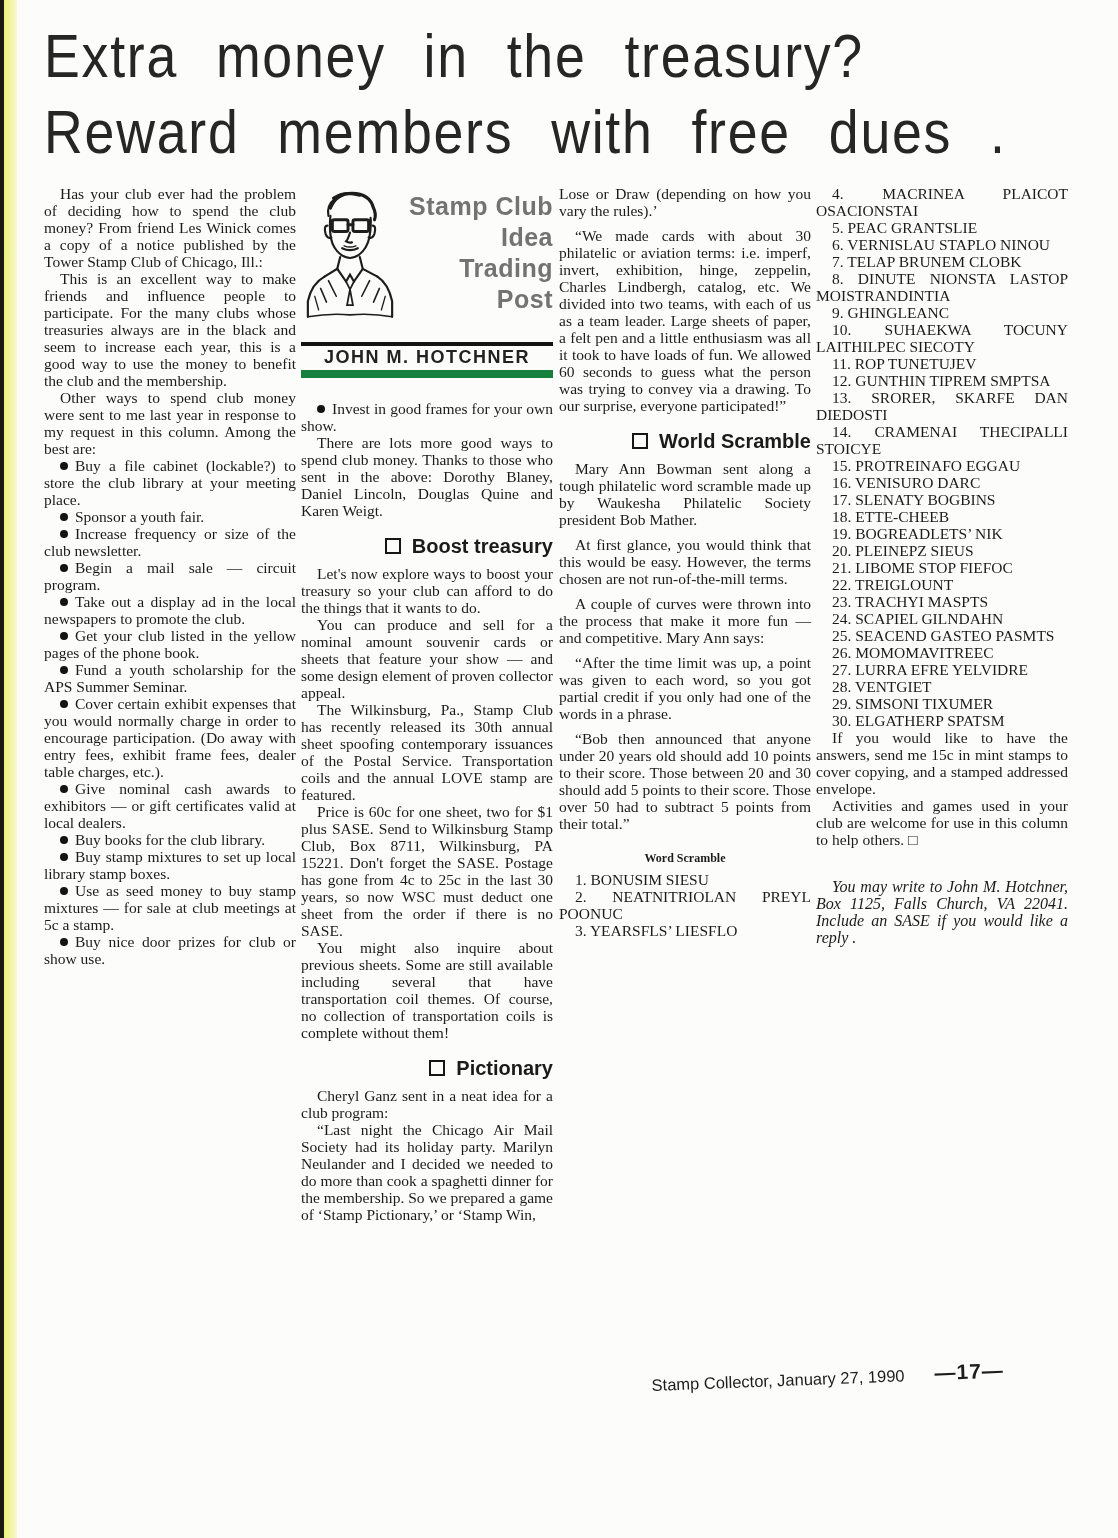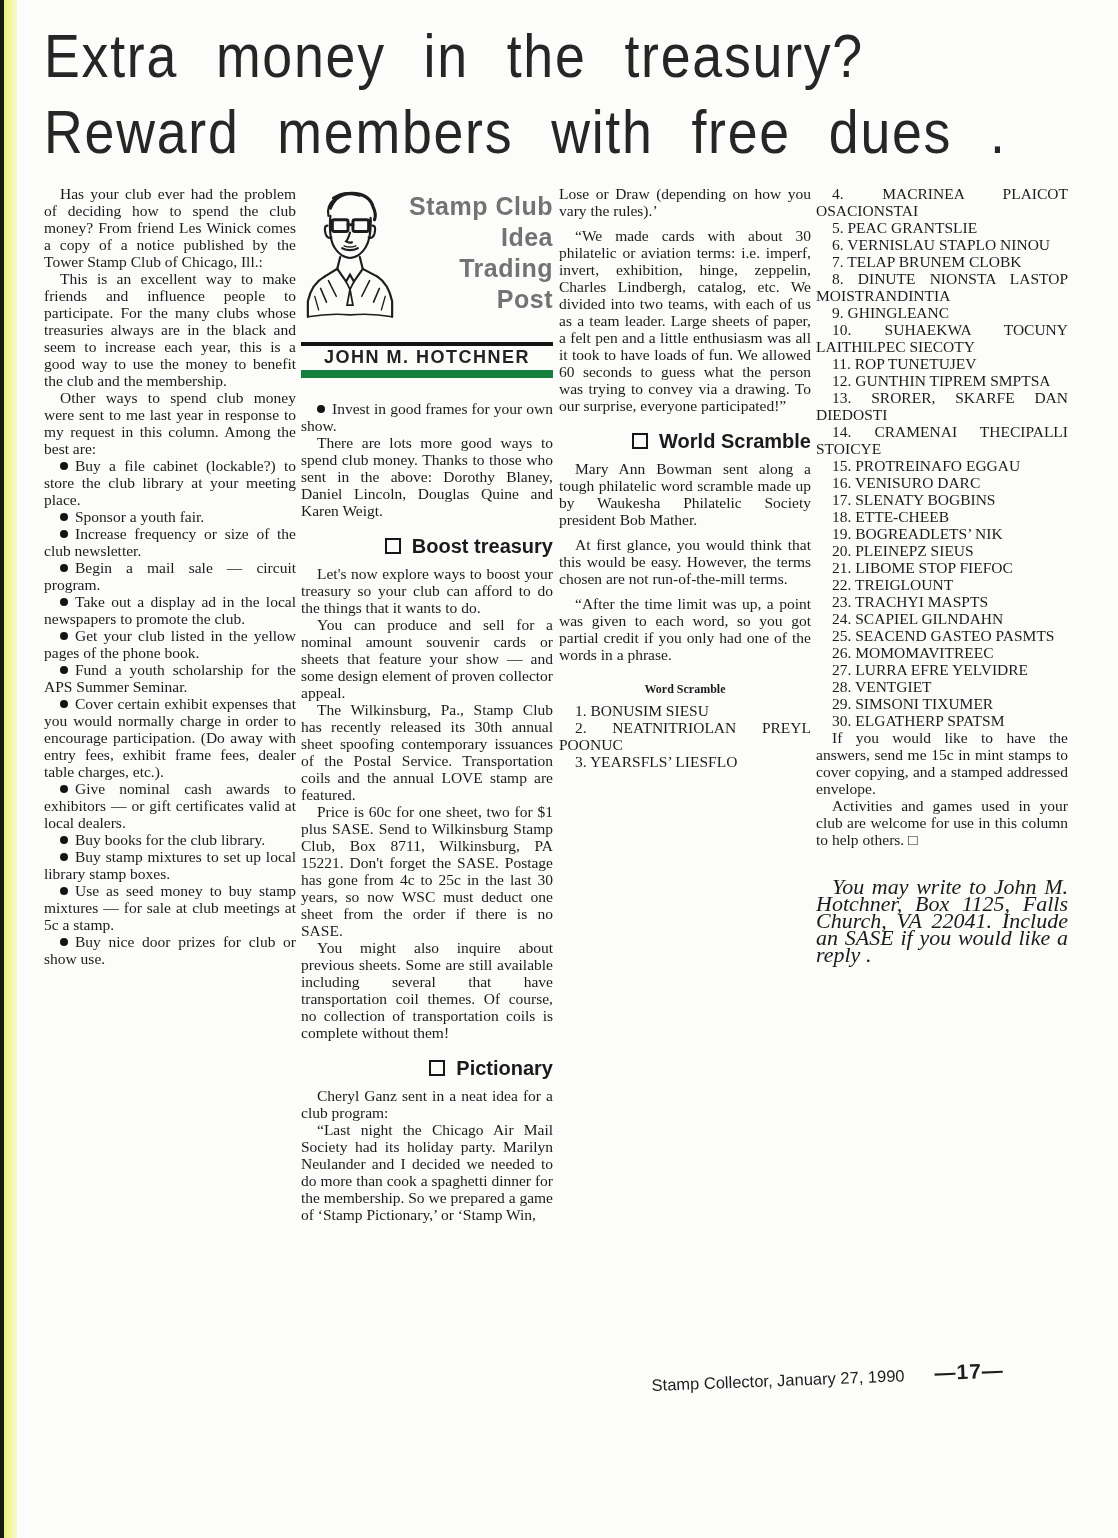--- a/index.html
+++ b/index.html
@@ -28,21 +28,21 @@
   p.cont{text-indent:0;}
   #col3 p.para, #col3 p.cont{margin-bottom:8px;}
   .dot{display:inline-block;width:8px;height:8px;background:#141414;border-radius:50%;
     margin-right:7px;vertical-align:1px;}
   p.subhead{font-family:Liberation Sans, sans-serif;font-weight:bold;font-size:20px;
     line-height:22px;text-indent:0;text-align:right;margin:16px 0 8px 0;}
   .checkbox{display:inline-block;width:12px;height:12px;border:2px solid #161616;
     margin-right:11px;vertical-align:-1px;background:transparent;}
   p.scramble-head{text-align:center;text-indent:0;font-weight:bold;font-size:12px;
     margin:18px 0 4px 0;}
-  p.italic{font-style:italic;margin-top:30px;font-size:22px;}
+  p.italic{font-style:italic;margin-top:30px;font-size:16px;}
   
   .masthead{margin-bottom:22px;}
   .masthead-top{display:flex;align-items:flex-start;}
   .portrait{flex:0 0 100px;}
   .masthead-title{flex:1;text-align:right;font-family:Liberation Sans, sans-serif;
     font-weight:bold;font-size:25px;line-height:31px;color:#737373;padding-top:6px;
     letter-spacing:0.5px;}
   .masthead-title span{display:block;}
   .byline-band{border-top:4px solid #141414;border-bottom:8px solid #15803d;
     margin-top:4px;padding:3px 0 4px 0;text-align:center;
@@ -136,21 +136,23 @@
       <p class="blk para"><span>“Last night the Chicago Air Mail Society had its holiday party. Marilyn Neulander and I decided we needed to do more than cook a spaghetti dinner for the membership. So we prepared a game of ‘Stamp Pictionary,’ or ‘Stamp Win,</span></p>
     </div>
 </div>
 
 <div class="col" id="col3">
     <p class="blk cont"><span>Lose or Draw (depending on how you vary the rules).’</span></p>
     <p class="blk para"><span>“We made cards with about 30 philatelic or aviation terms: i.e. imperf, invert, exhibition, hinge, zeppelin, Charles Lindbergh, catalog, etc. We divided into two teams, with each of us as a team leader. Large sheets of paper, a felt pen and a little enthusiasm was all it took to have loads of fun. We allowed 60 seconds to guess what the person was trying to convey via a drawing. To our surprise, everyone participated!”</span></p>
     <p class="blk subhead"><span class="checkbox"></span><span>World Scramble</span></p>
     <p class="blk para"><span>Mary Ann Bowman sent along a tough philatelic word scramble made up by Waukesha Philatelic Society president Bob Mather.</span></p>
     <p class="blk para"><span>At first glance, you would think that this would be easy. However, the terms chosen are not run-of-the-mill terms.</span></p>
+    <p class="blk para"><span>A couple of curves were thrown into the process that make it more fun — and competitive. Mary Ann says:</span></p>
     <p class="blk para"><span>“After the time limit was up, a point was given to each word, so you got partial credit if you only had one of the words in a phrase.</span></p>
+    <p class="blk para"><span>“Bob then announced that anyone under 20 years old should add 10 points to their score. Those between 20 and 30 should add 5 points to their score. Those over 50 had to subtract 5 points from their total.”</span></p>
     <p class="blk scramble-head"><span>Word Scramble</span></p>
     <p class="blk item"><span>1. BONUSIM SIESU</span></p>
     <p class="blk item"><span>2. NEATNITRIOLAN PREYL POONUC</span></p>
     <p class="blk item"><span>3. YEARSFLS’ LIESFLO</span></p>
   </div>
 
 <div class="col" id="col4">
     <p class="blk item"><span>4. MACRINEA PLAICOT OSACIONSTAI</span></p>
     <p class="blk item"><span>5. PEAC GRANTSLIE</span></p>
     <p class="blk item"><span>6. VERNISLAU STAPLO NINOU</span></p>

